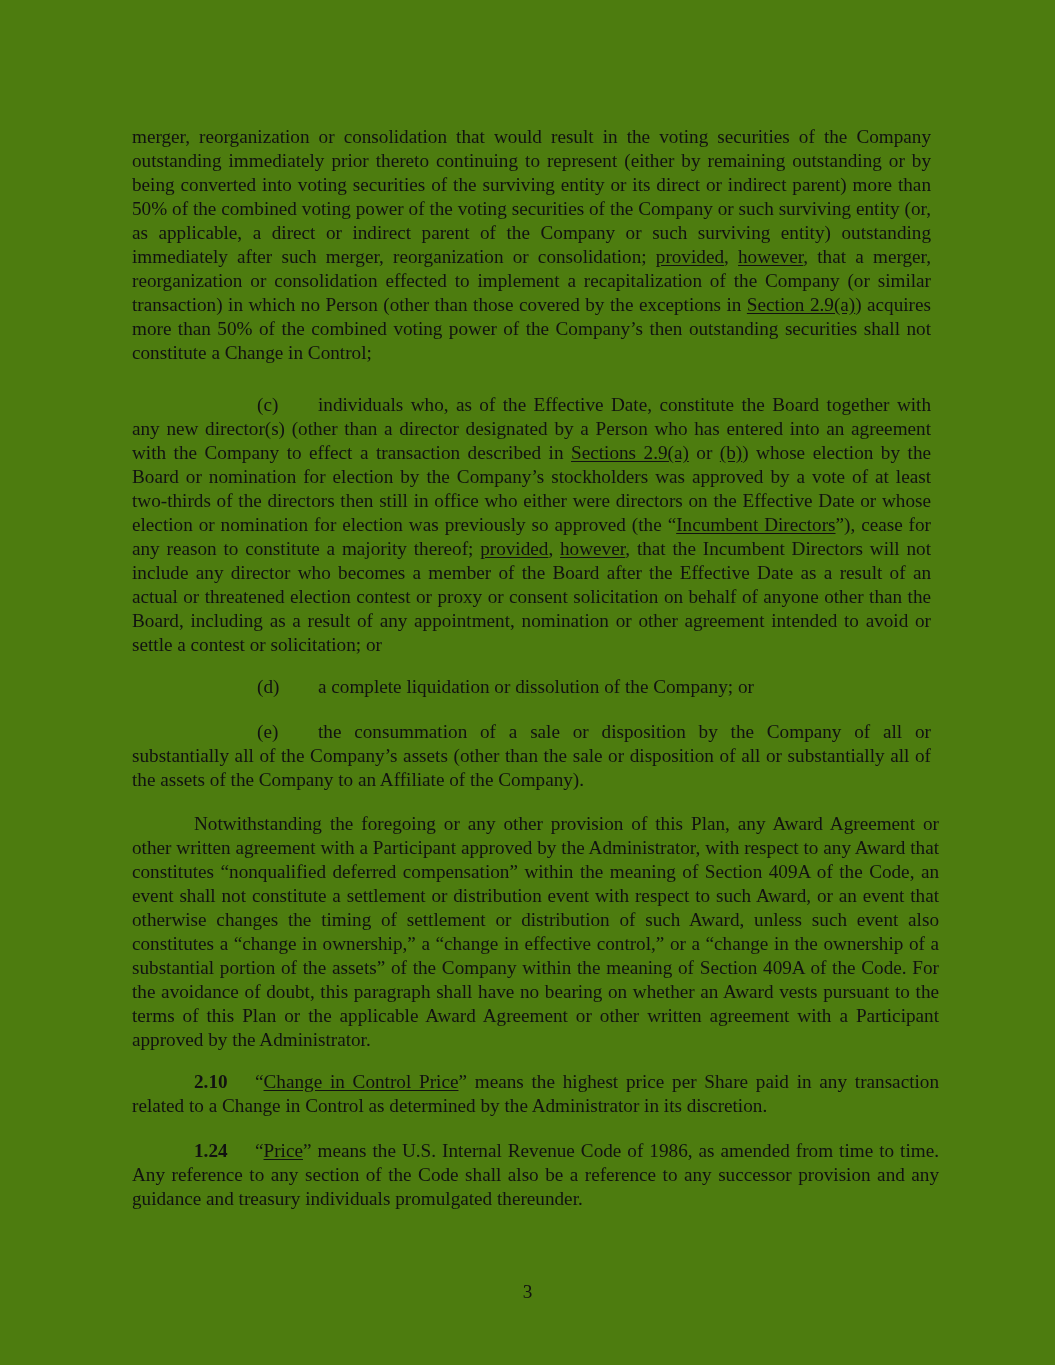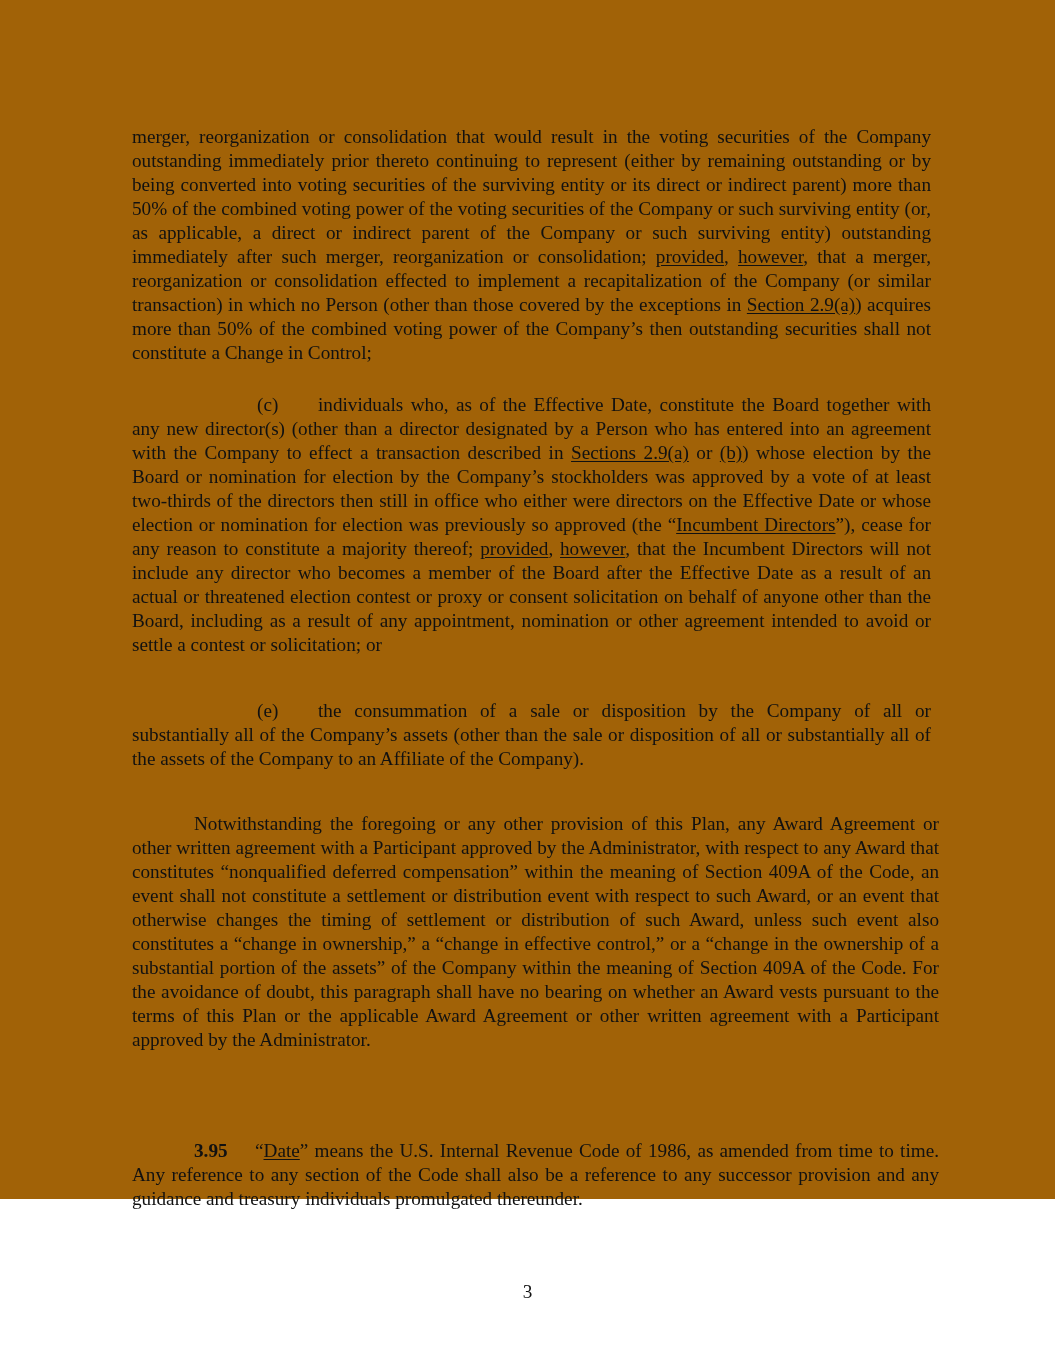--- a/index.html
+++ b/index.html
@@ -13,22 +13,22 @@
       position: relative;
       overflow: hidden;
       font-family: "Liberation Serif", "DejaVu Serif", serif;
       color: #111111;
     }
     .page {
       position: absolute;
       left: 0;
       top: 0;
       width: 1055px;
-      height: 1199px;
-      background: #a16207;
+      height: 1365px;
+      background: #4d7c0f;
     }
     .para {
       position: absolute;
       font-size: 19.2px;
       line-height: 24px;
       text-align: justify;
       text-align-last: left;
       margin: 0;
     }
     .sub {
@@ -66,23 +66,25 @@
   </style>
 </head>
 <body>
 
 <div class="page">
 
   <p class="para sub" style="top:125px;"><span>merger, reorganization or consolidation that would result in the voting securities of the Company outstanding immediately prior thereto continuing to represent (either by remaining outstanding or by being converted into voting securities of the surviving entity or its direct or indirect parent) more than 50% of the combined voting power of the voting securities of the Company or such surviving entity (or, as applicable, a direct or indirect parent of the Company or such surviving entity) outstanding immediately after such merger, reorganization or consolidation; </span><span class="u">provided</span><span>, </span><span class="u">however</span><span>, that a merger, reorganization or consolidation effected to implement a recapitalization of the Company (or similar transaction) in which no Person (other than those covered by the exceptions in </span><span class="u">Section 2.9(a)</span><span>) acquires more than 50% of the combined voting power of the Company’s then outstanding securities shall not constitute a Change in Control;</span></p>
 
   <p class="para sub" style="top:393px;"><span class="label-c">(c)</span><span>individuals who, as of the Effective Date, constitute the Board together with any new director(s) (other than a director designated by a Person who has entered into an agreement with the Company to effect a transaction described in </span><span class="u">Sections 2.9(a)</span><span> or </span><span class="u">(b)</span><span>) whose election by the Board or nomination for election by the Company’s stockholders was approved by a vote of at least two-thirds of the directors then still in office who either were directors on the Effective Date or whose election or nomination for election was previously so approved (the “</span><span class="u">Incumbent Directors</span><span>”), cease for any reason to constitute a majority thereof; </span><span class="u">provided</span><span>, </span><span class="u">however</span><span>, that the Incumbent Directors will not include any director who becomes a member of the Board after the Effective Date as a result of an actual or threatened election contest or proxy or consent solicitation on behalf of anyone other than the Board, including as a result of any appointment, nomination or other agreement intended to avoid or settle a contest or solicitation; or</span></p>
 
+  <p class="para sub" style="top:675px;"><span class="label-c">(d)</span><span>a complete liquidation or dissolution of the Company; or</span></p>
 
-  <p class="para sub" style="top:699px;"><span class="label-c">(e)</span><span>the consummation of a sale or disposition by the Company of all or substantially all of the Company’s assets (other than the sale or disposition of all or substantially all of the assets of the Company to an Affiliate of the Company).</span></p>
+  <p class="para sub" style="top:720px;"><span class="label-c">(e)</span><span>the consummation of a sale or disposition by the Company of all or substantially all of the Company’s assets (other than the sale or disposition of all or substantially all of the assets of the Company to an Affiliate of the Company).</span></p>
 
   <p class="para body-p" style="top:812px; text-indent:62px;"><span>Notwithstanding the foregoing or any other provision of this Plan, any Award Agreement or other written agreement with a Participant approved by the Administrator, with respect to any Award that constitutes “nonqualified deferred compensation” within the meaning of Section 409A of the Code, an event shall not constitute a settlement or distribution event with respect to such Award, or an event that otherwise changes the timing of settlement or distribution of such Award, unless such event also constitutes a “change in ownership,” a “change in effective control,” or a “change in the ownership of a substantial portion of the assets” of the Company within the meaning of Section 409A of the Code. For the avoidance of doubt, this paragraph shall have no bearing on whether an Award vests pursuant to the terms of this Plan or the applicable Award Agreement or other written agreement with a Participant approved by the Administrator.</span></p>
 
+  <p class="para body-p" style="top:1070px;"><span class="label-tab b">2.10</span><span>“</span><span class="u">Change in Control Price</span><span>” means the highest price per Share paid in any transaction related to a Change in Control as determined by the Administrator in its discretion.</span></p>
 
-  <p class="para body-p" style="top:1139px;"><span class="label-tab b">3.95</span><span>“</span><span class="u">Date</span><span>” means the U.S. Internal Revenue Code of 1986, as amended from time to time. Any reference to any section of the Code shall also be a reference to any successor provision and any guidance and treasury individuals promulgated thereunder.</span></p>
+  <p class="para body-p" style="top:1139px;"><span class="label-tab b">1.24</span><span>“</span><span class="u">Price</span><span>” means the U.S. Internal Revenue Code of 1986, as amended from time to time. Any reference to any section of the Code shall also be a reference to any successor provision and any guidance and treasury individuals promulgated thereunder.</span></p>
 
   <div class="page-number">3</div>
 
 </div>
 
 </body></html>

